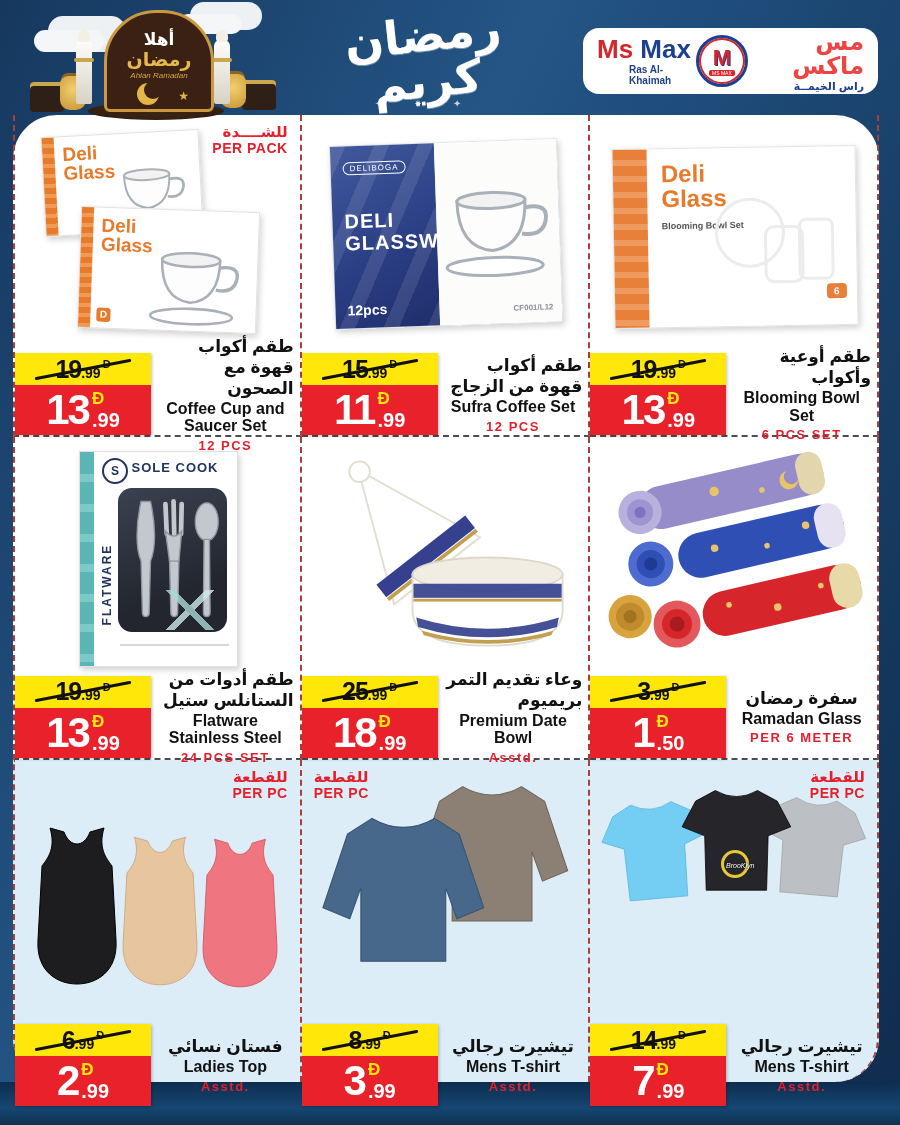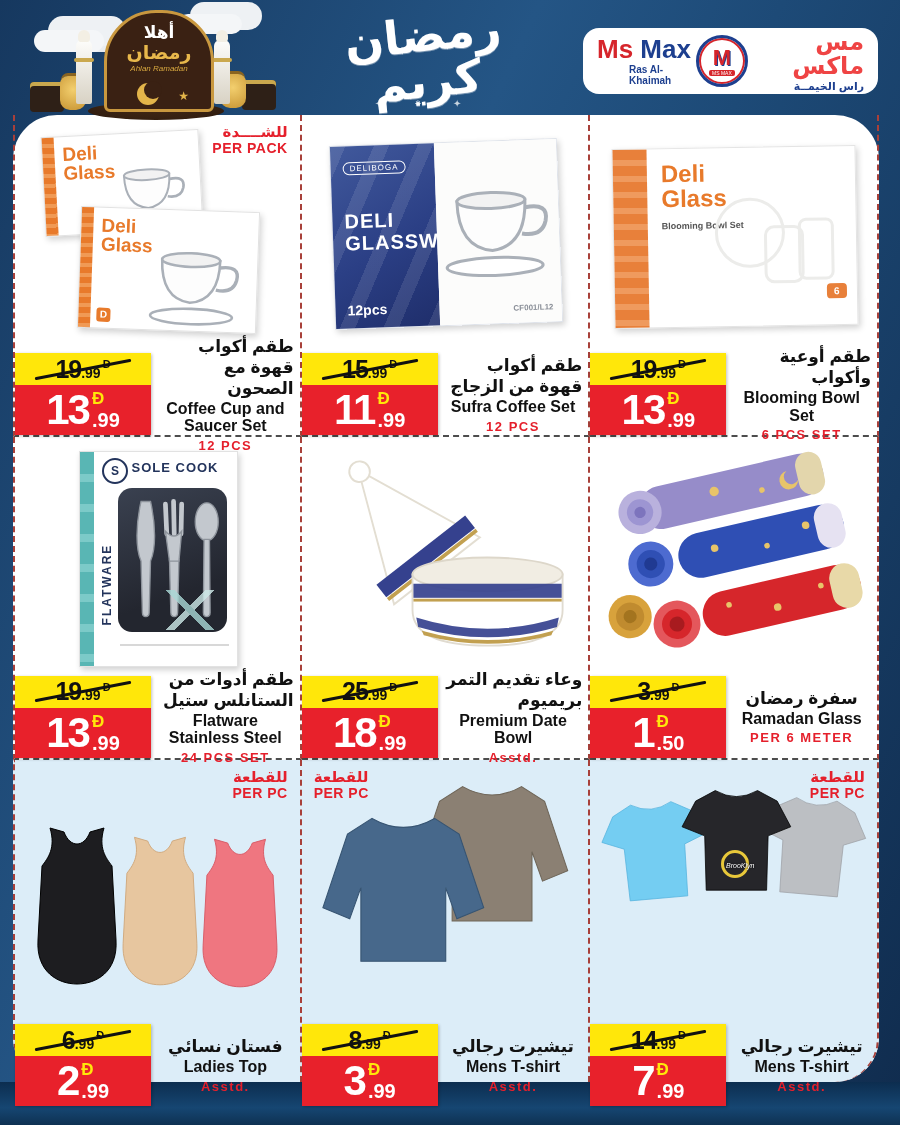--- a/index.html
+++ b/index.html
@@ -19,21 +19,21 @@
   .minaret{position:absolute;width:16px;height:64px;background:linear-gradient(180deg,#fdfdfb,#d8d2c4);border-radius:6px 6px 2px 2px;}
   .minaret::before{content:"";position:absolute;left:2px;top:-10px;width:12px;height:12px;background:#f3efe4;border-radius:50% 50% 30% 30%;}
   .minaret::after{content:"";position:absolute;left:-2px;top:18px;width:20px;height:4px;background:#caa84e;border-radius:2px;}
   .m1{left:48px;top:38px;} .m2{left:186px;top:38px;}
   .gift{position:absolute;width:34px;height:30px;background:#2e2017;border-radius:4px;box-shadow:inset 0 4px 0 #caa84e;}
   .g1{left:2px;top:80px;} .g2{left:214px;top:78px;}
   .lantern{position:absolute;width:26px;height:34px;background:radial-gradient(circle at 50% 40%,#f3cf6e,#c79433);border-radius:8px 8px 10px 10px;box-shadow:0 -4px 0 -1px #8a6420;}
   .l1{left:32px;top:74px;} .l2{left:192px;top:72px;}
   .arch{position:absolute;left:76px;top:8px;width:104px;height:96px;background:#3a2113;
         border:3px solid #c9983f;border-radius:52px 52px 6px 6px;text-align:center;z-index:3;}
-  .arch .a1{display:block;margin-top:9px;color:#fff;font-size:17px;font-weight:bold;}
+  .arch .a1{display:block;margin-top:16px;color:#fff;font-size:17px;font-weight:bold;}
   .arch .a2{display:block;color:#e8b84b;font-size:19px;font-weight:bold;line-height:1.05;}
   .arch .a3{display:block;color:#d8a83f;font-size:8px;font-style:italic;margin-top:1px;}
   .crescent{position:absolute;left:30px;bottom:4px;width:22px;height:22px;border-radius:50%;
             background:#e3b54a;z-index:1;}
   .crescent::after{content:"";position:absolute;left:7px;top:-2px;width:18px;height:18px;border-radius:50%;background:#3a2113;}
   .arch .star{position:absolute;right:22px;bottom:6px;color:#e3b54a;font-size:12px;}
   .pedestal{position:absolute;left:60px;top:100px;width:136px;height:18px;background:radial-gradient(ellipse at 50% 0,#4a2d18,#2c1a0e);border-radius:50%;z-index:2;}
 
   
   .callig{position:absolute;left:290px;top:0;width:270px;height:115px;display:flex;align-items:center;justify-content:center;}

